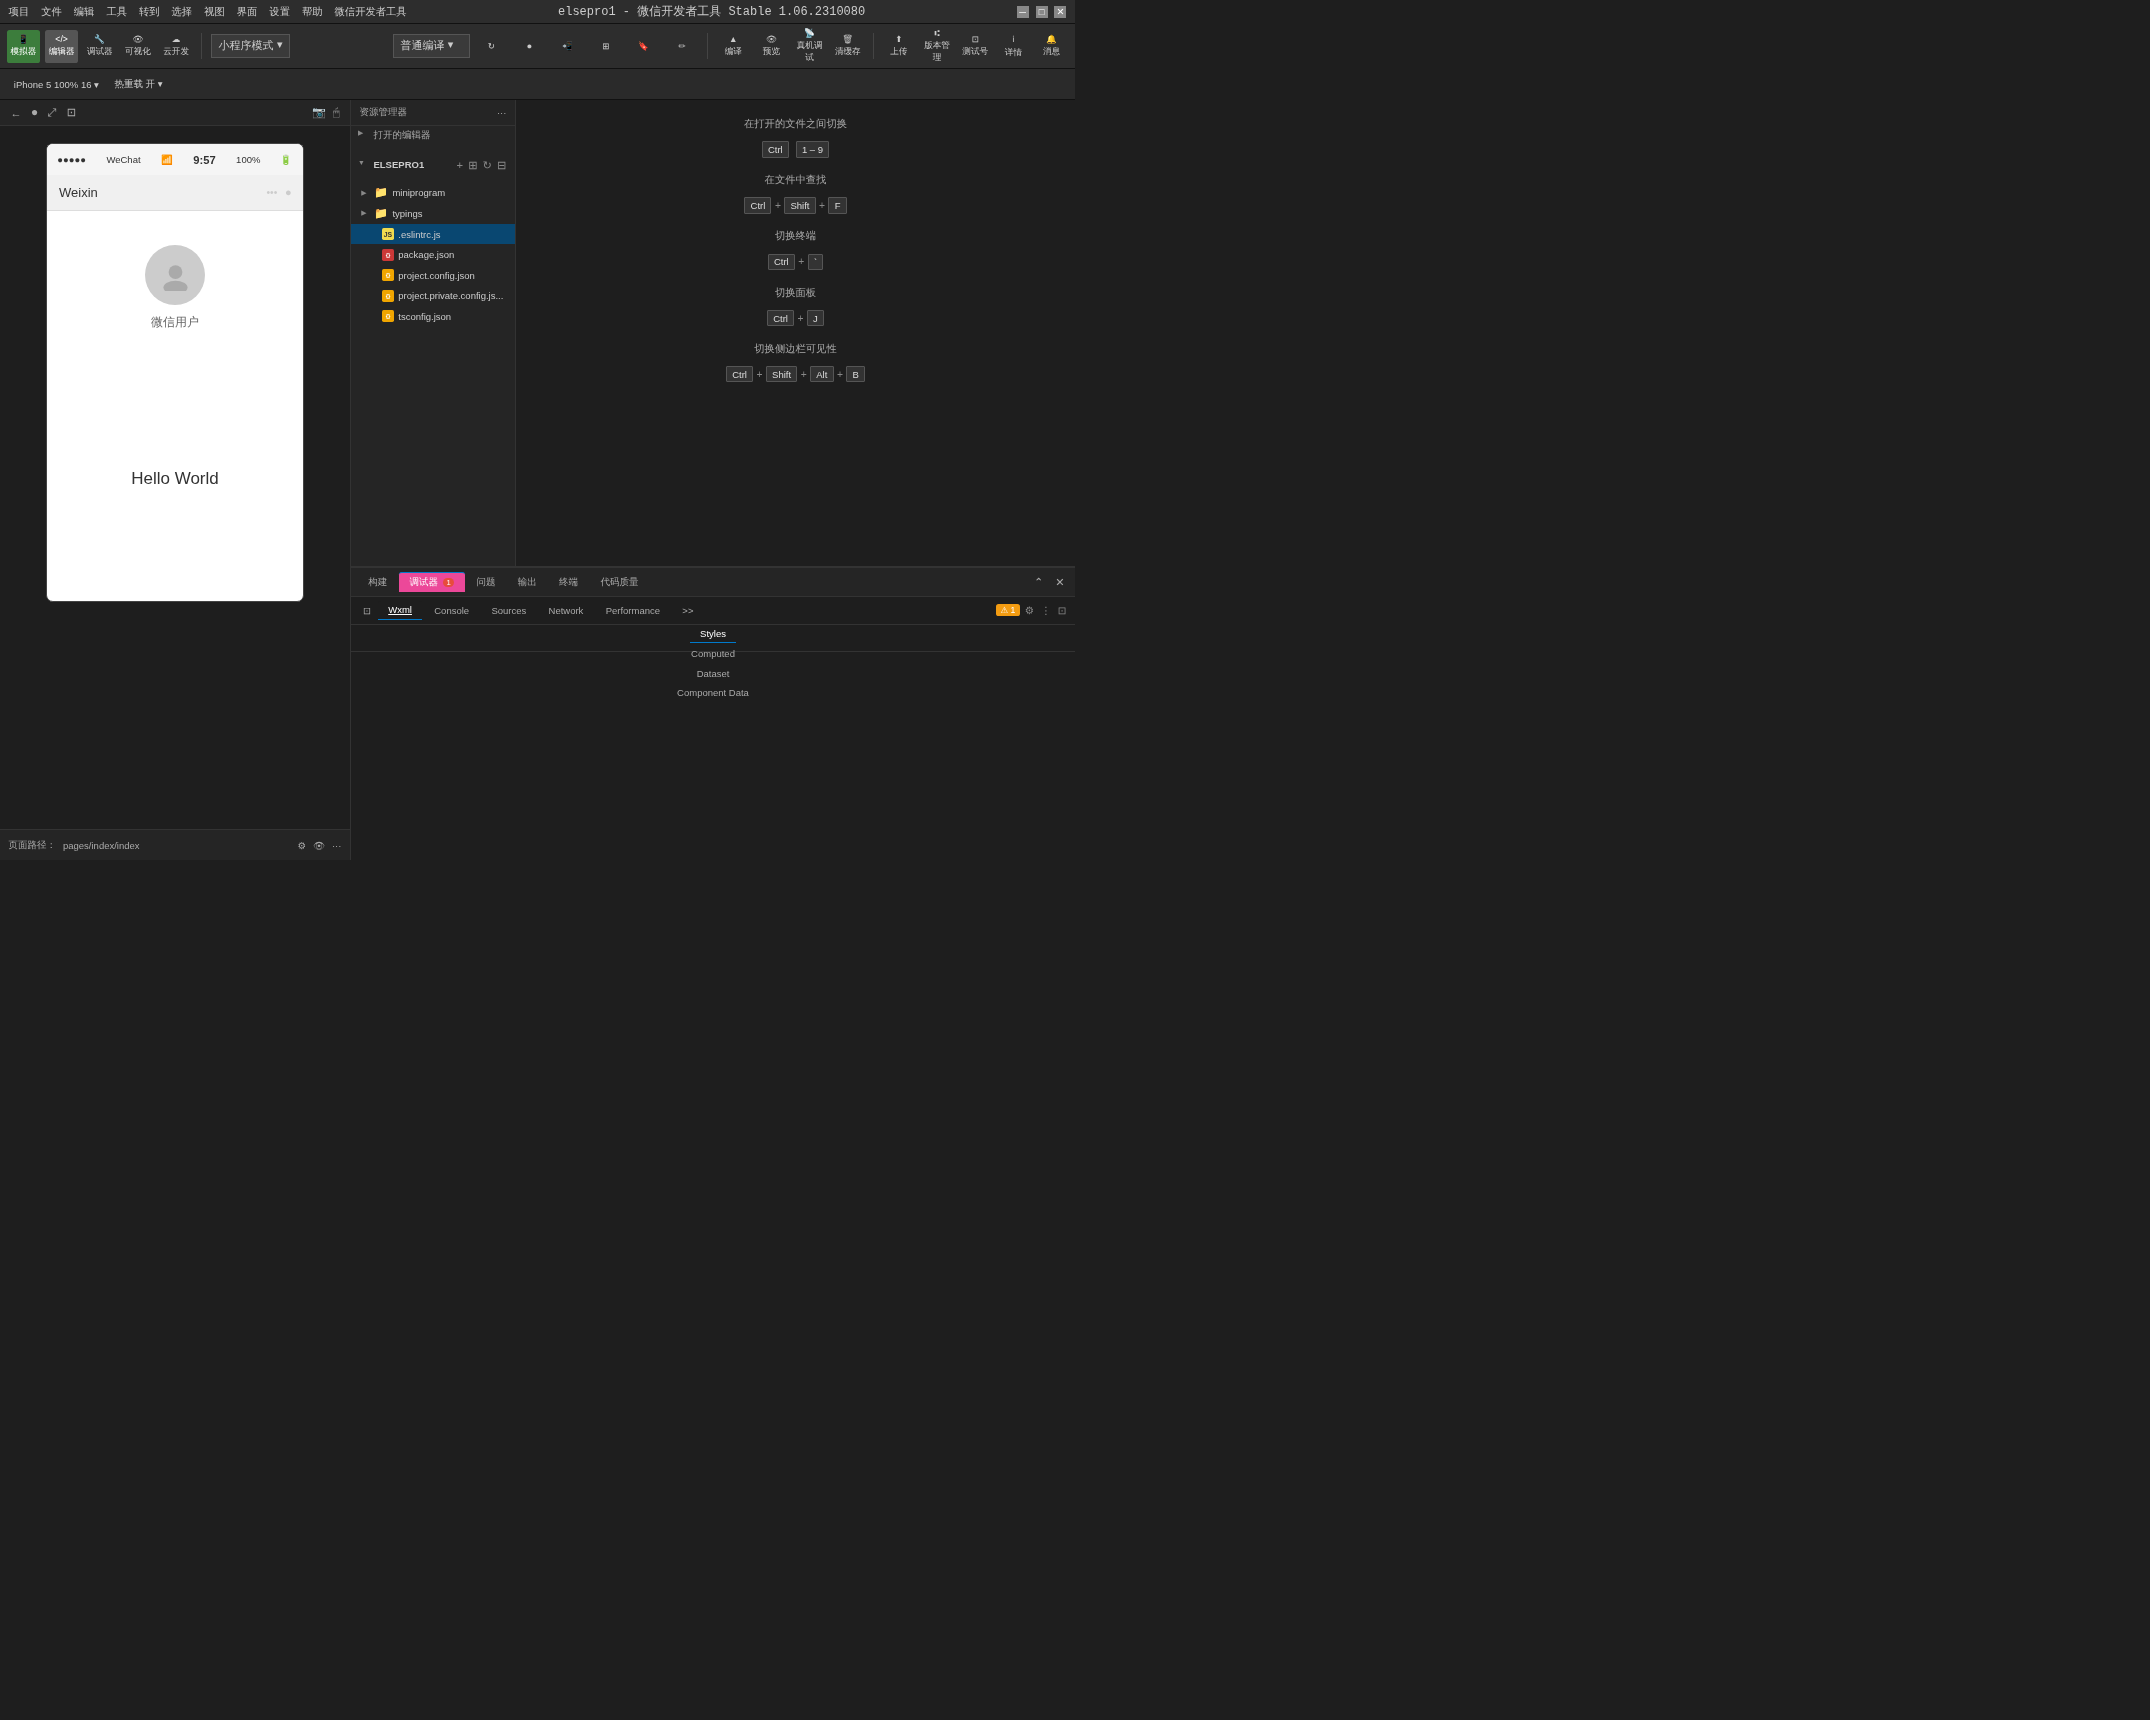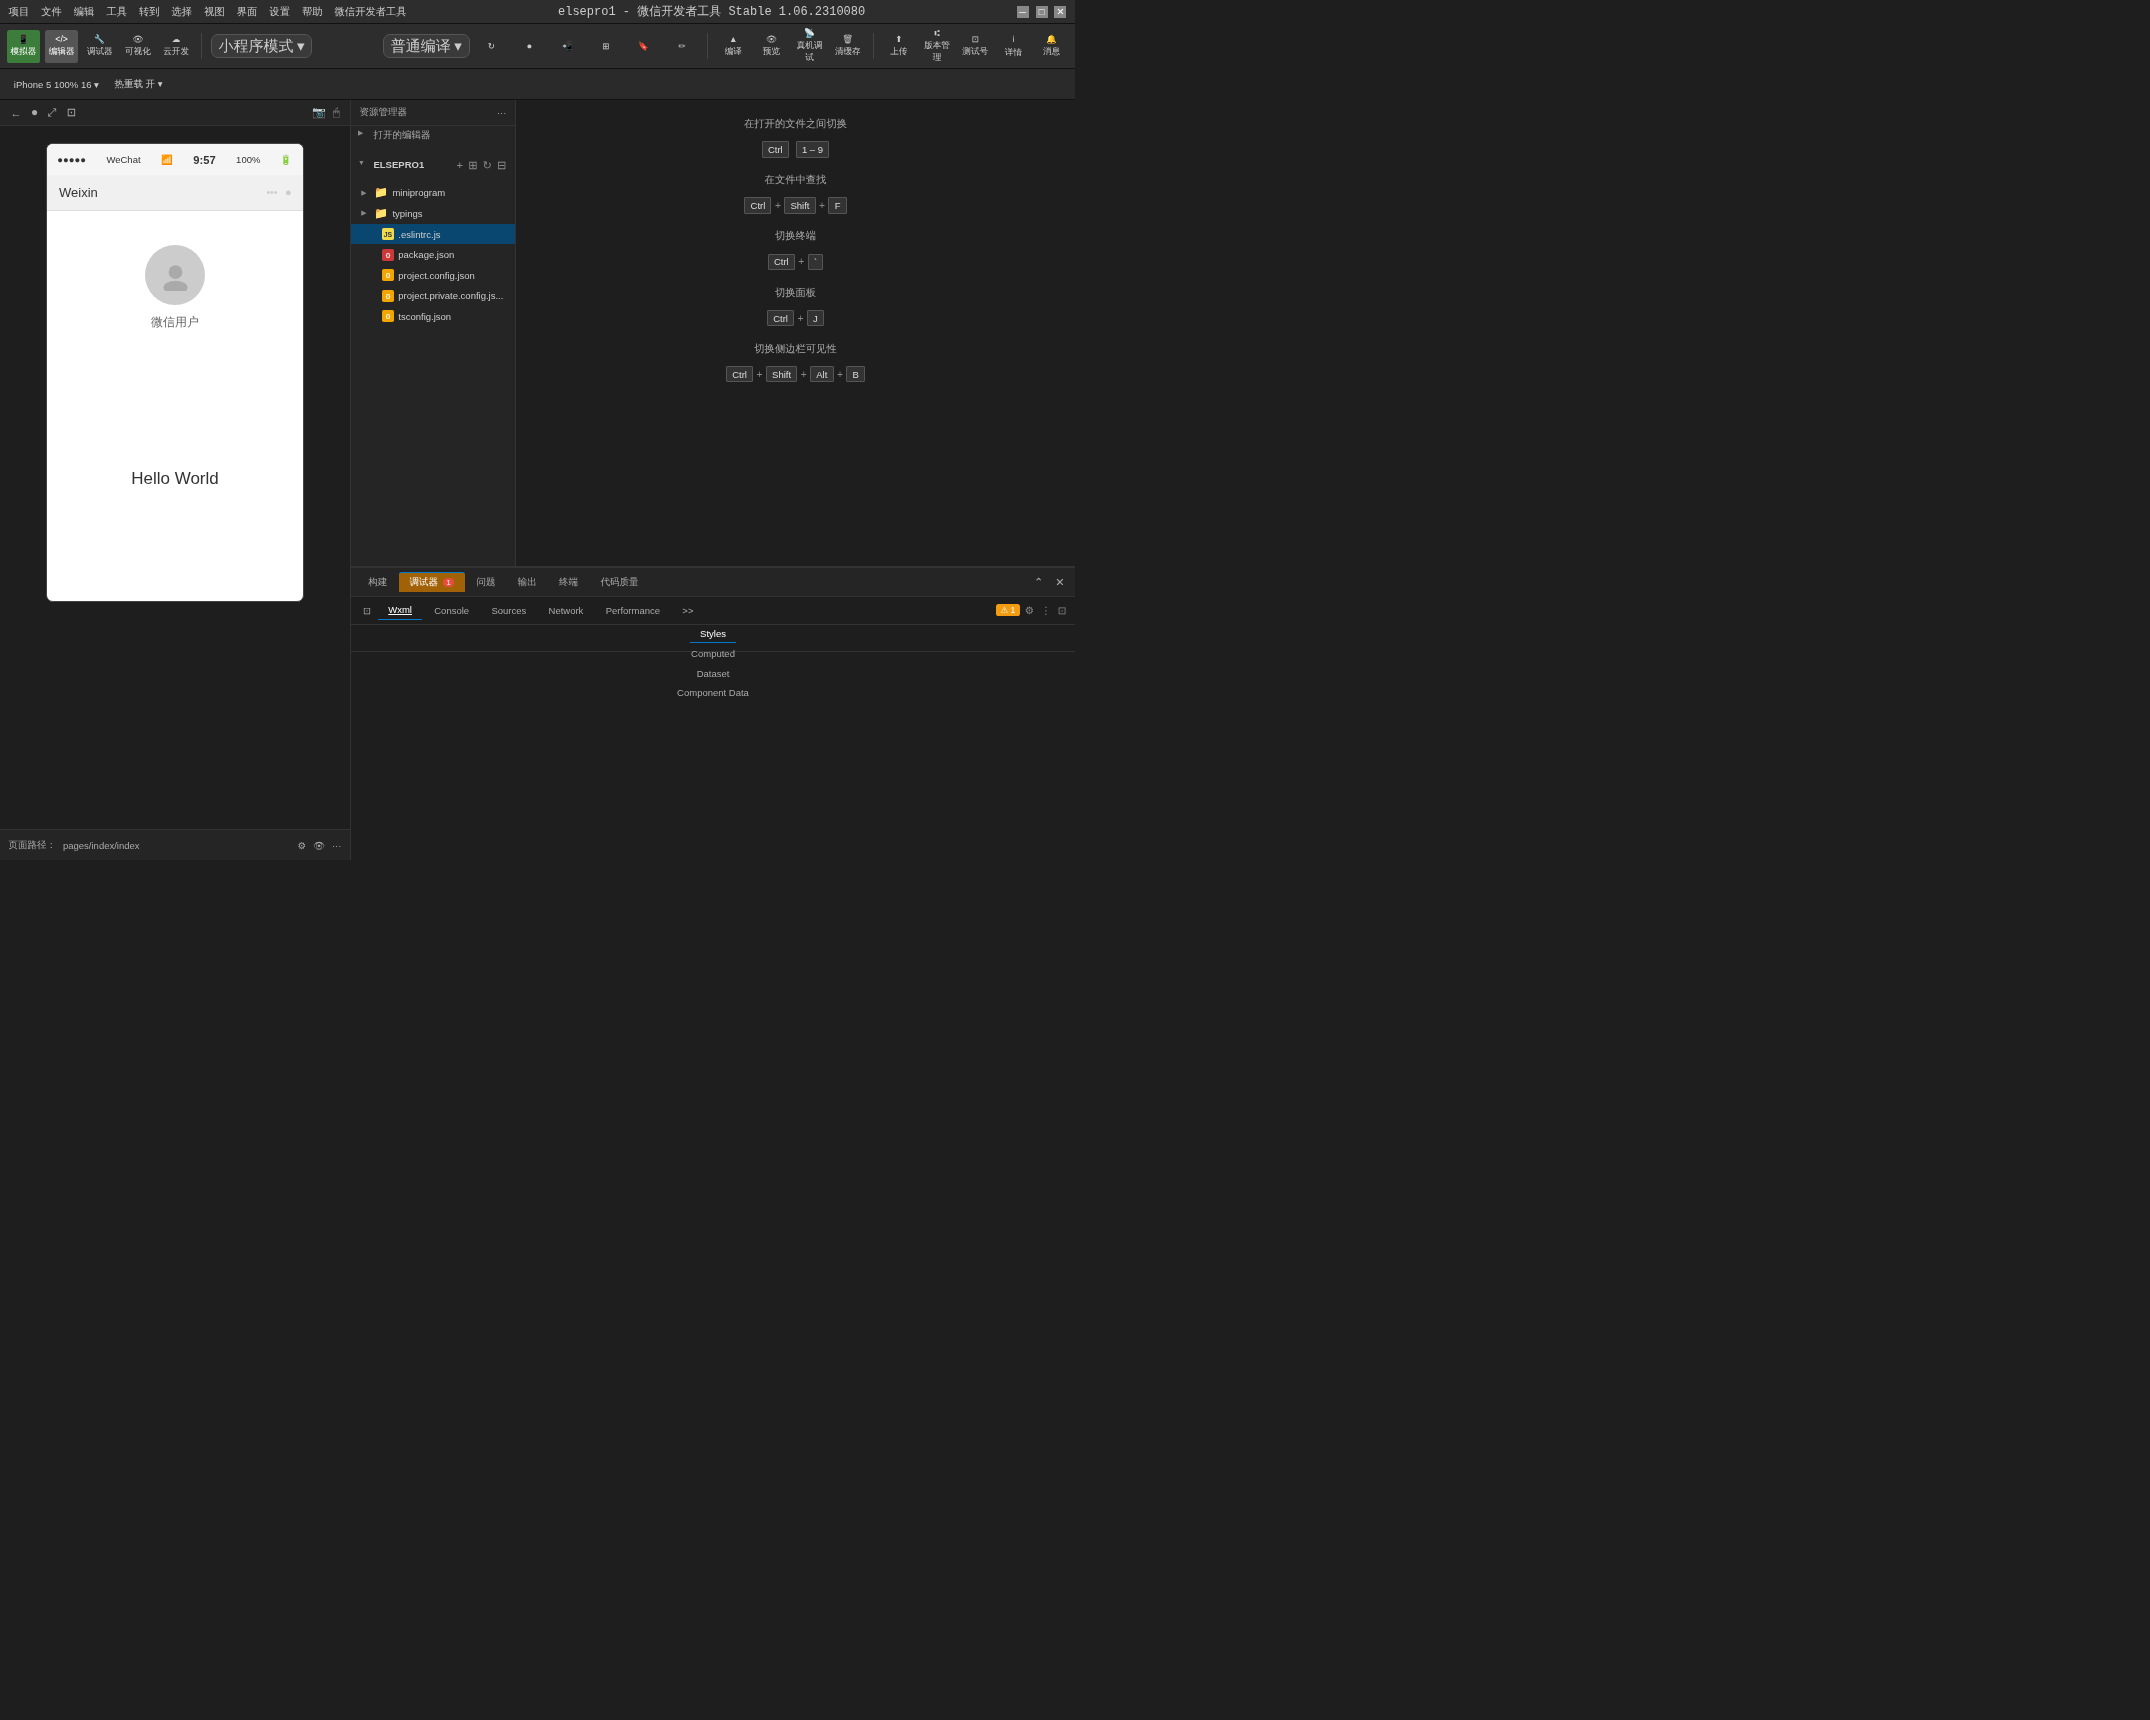--- a/index.html
+++ b/index.html
@@ -88,26 +88,25 @@
       width: 0.9px;
       height: 26px;
       background: #444;
       margin: 0 3.4px;
     }
     .toolbar-dropdown {
       background: #3a3a3a;
       border: 0.9px solid #555;
       color: #ccc;
       padding: 3.4px 6.9px;
-      font-size: 15px;
-      cursor: pointer;
-      border-radius: 7px;
+      font-size: 11px;
+      cursor: pointer;
+      border-radius: 0;
       height: 24px;
       display: flex;
-      align-items: center;
       gap: 3.4px;
       min-width: 77px;
     }
     .toolbar-spacer { flex: 1; }
 
     
     .sub-toolbar {
       background: #2a2a2a;
       height: 31px;
       display: flex;
@@ -372,21 +371,21 @@
     }
     .debug-tab {
       padding: 3.4px 10.3px;
       font-size: 9.5px;
       color: #aaa;
       cursor: pointer;
       border-radius: 2.6px 2.6px 0 0;
       position: relative;
     }
     .debug-tab.active {
-      background: #a16207;
+      background: #ec4899;
       color: #fff;
       border-top: 1.7px solid #007acc;
     }
     .debug-tab .badge {
       background: #e74c3c;
       color: #fff;
       border-radius: 6.9px;
       padding: 0 3.4px;
       font-size: 7.7px;
       margin-left: 2.6px;

